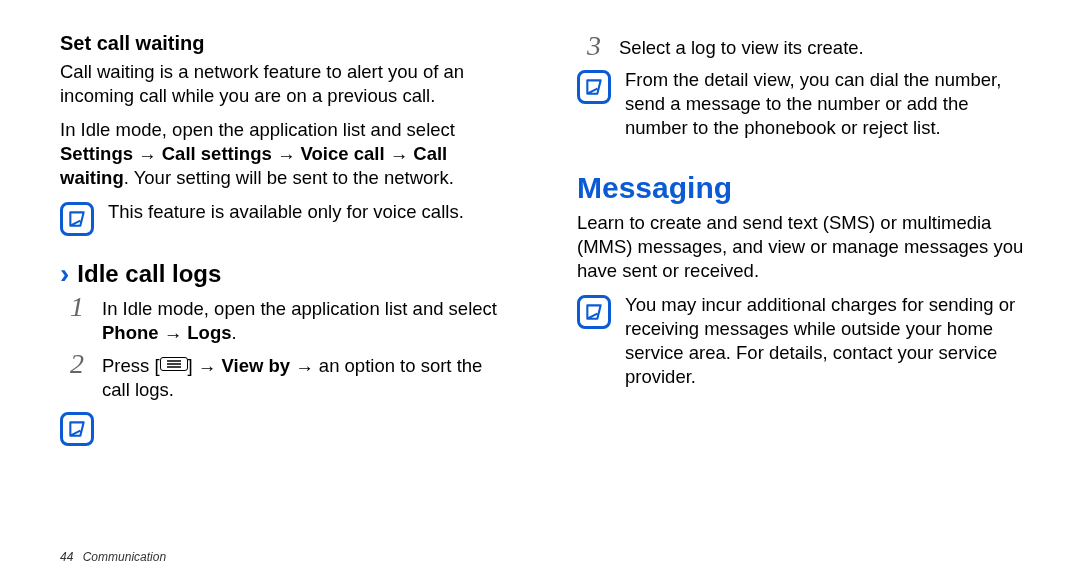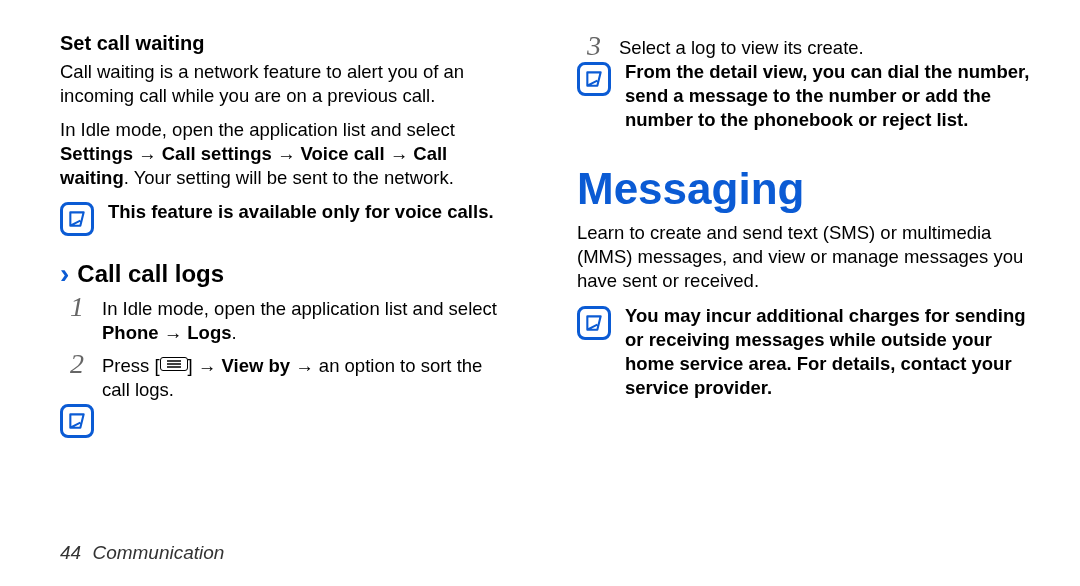--- a/index.html
+++ b/index.html
@@ -36,30 +36,30 @@
     align-items: center;
   }
   .section-arrow-title .chev {
     color: #0b5bd4;
     font-size: 28px;
     margin-right: 8px;
     line-height: 1;
   }
   .big-heading {
     color: #0b5bd4;
-    font-size: 44px;
+    font-size: 30px;
     font-weight: 700;
     margin-top: 28px;
     margin-bottom: 4px;
   }
   .note-row {
     display: flex;
     align-items: flex-start;
+    margin-top: 8px;
     margin-bottom: 6px;
-    font-weight: bold;
   }
   .note-icon {
     flex: 0 0 34px;
     height: 34px;
     border: 3px solid #0b5bd4;
     border-radius: 8px;
     display: flex;
     align-items: center;
     justify-content: center;
     margin-right: 14px;
@@ -92,21 +92,21 @@
     font-size: 12px;
     line-height: 1;
     vertical-align: 1px;
   }
   .menu-key svg { display:block; }
   .footer {
     position: absolute;
     bottom: 20px;
     left: 60px;
     font-style: italic;
-    font-size: 19px;
+    font-size: 12px;
     color: #333;
   }
   .footer .pg { font-weight: 400; font-style: italic; margin-right: 6px;}
 </style>
 </head>
 <body>
 
 <div class="columns">
 
   <div class="col">
@@ -123,21 +123,21 @@
       <div class="note-icon">
         <svg viewBox="0 0 24 24">
             <path d="M4 4 L20 4 L16 20 L4 20 Z M4 20 L16 14" fill="none" stroke="#0b5bd4" stroke-width="2.5" stroke-linejoin="round"></path>
           </svg>
       </div>
       <div class="note-text">This feature is available only for voice calls.</div>
     </div>
 
     <div class="section-arrow-title">
       <span class="chev">›</span>
-      <span>Call call logs</span>
+      <span>Idle call logs</span>
     </div>
 
 
     <div class="num-row">
       <div class="num">1</div>
       <div class="num-text">
         <span>In Idle mode, open the application list and select </span><span class="bold">Phone → Logs</span><span>.</span>
       </div>
     </div>
 

